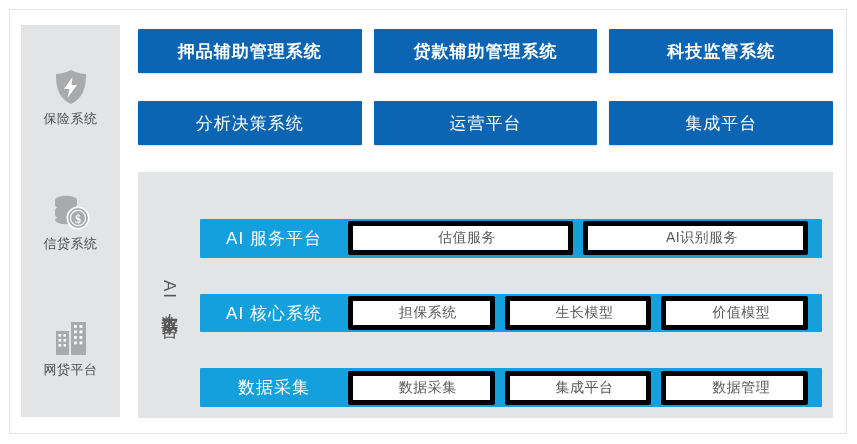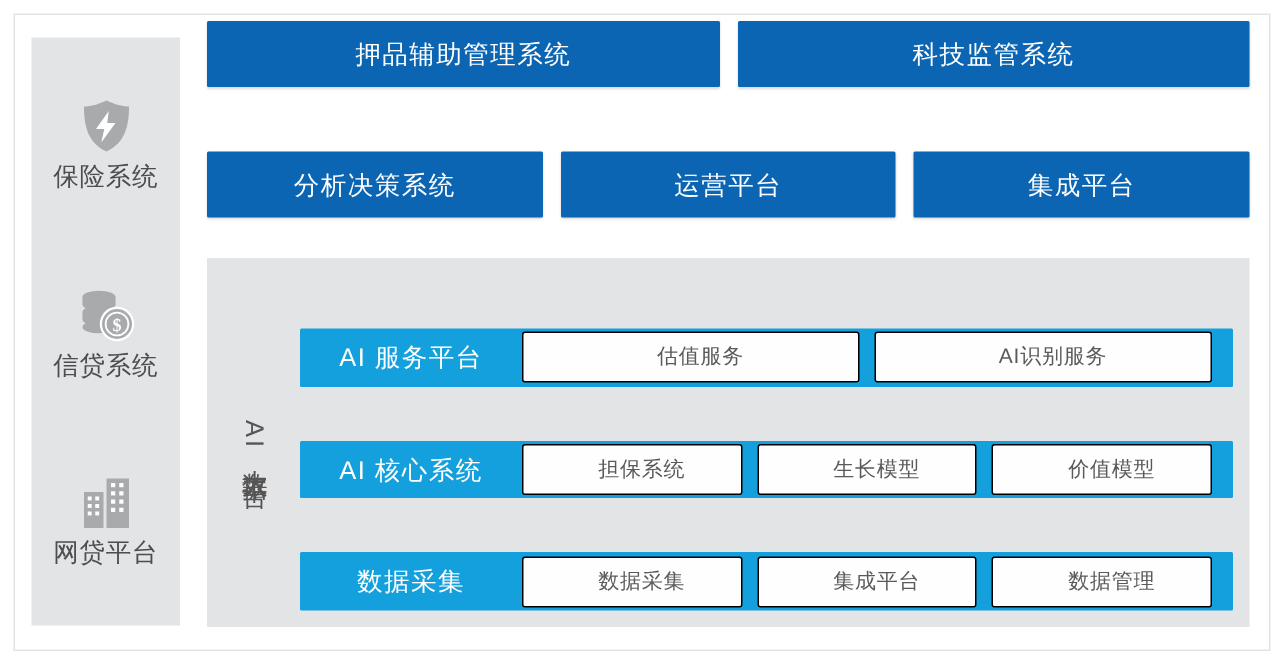--- a/index.html
+++ b/index.html
@@ -55,36 +55,36 @@
   .side-icon {
     width: 44px;
     height: 44px;
     display: flex;
     align-items: center;
     justify-content: center;
     margin-bottom: 2px;
   }
   .side-icon svg { display: block; }
   .side-label {
-    font-size: 17px;
+    font-size: 13px;
     color: #4d4d4d;
     letter-spacing: 0.5px;
     line-height: 1.2;
     white-space: nowrap;
   }
 
   
   .top-row {
     position: absolute;
     left: 138px;
     display: flex;
     gap: 12px;
     width: 695px;
   }
-  .top-row.r1 { top: 14px; }
+  .top-row.r1 { top: 29px; font-weight: bold; }
   .top-row.r2 { top: 101px; }
   .blue-bar {
     flex: 1 1 0;
     height: 44px;
     background: #0b65b2;
     color: #ffffff;
     font-size: 17px;
     letter-spacing: 1px;
     display: flex;
     align-items: center;
@@ -147,21 +147,21 @@
   }
   .chips {
     flex: 1 1 auto;
     display: flex;
     gap: 10px;
   }
   .chip {
     flex: 1 1 0;
     height: 34px;
     background: #fefefe;
-    border: 1px solid #000000;
+    border: 5px solid #000000;
     border-radius: 2px;
     display: flex;
     align-items: center;
     justify-content: center;
     color: #5a5a5a;
     font-size: 14px;
     letter-spacing: 0.5px;
     white-space: nowrap;
     box-sizing: border-box;
     padding-left: 13px;
@@ -230,20 +230,23 @@
       <span class="side-label">网贷平台</span>
     </div>
 
   </div>
 
   <div class="top-row r1">
     <div class="blue-bar">
       <span>押品辅助管理系统</span>
     </div>
     <div class="blue-bar">
+      <span>贷款辅助管理系统</span>
+    </div>
+    <div class="blue-bar">
       <span>科技监管系统</span>
     </div>
   </div>
 
   <div class="top-row r2">
     <div class="blue-bar">
       <span>分析决策系统</span>
     </div>
     <div class="blue-bar">
       <span>运营平台</span>

